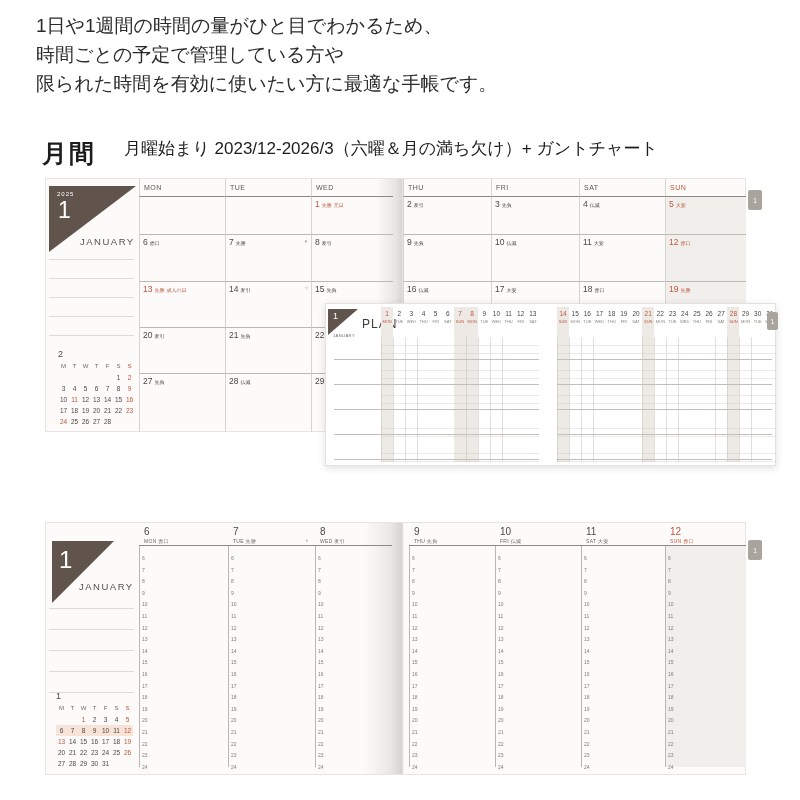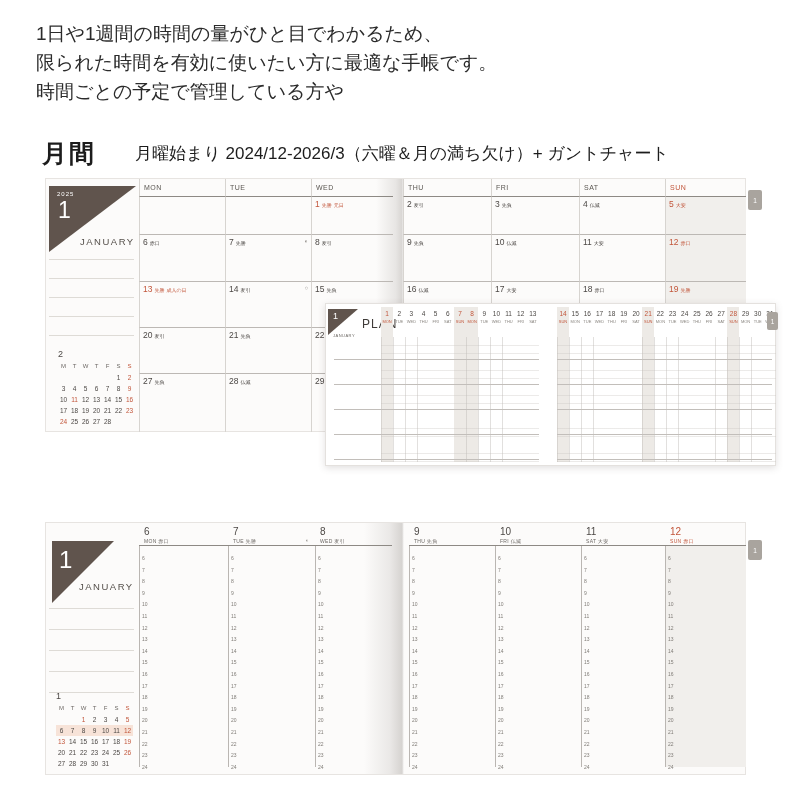--- a/index.html
+++ b/index.html
@@ -1,25 +1,25 @@
 <!DOCTYPE html>
 <html style="--red: #c2563b; --brown: #60544d; --shade: #f1efec; --hl: #f7e3d8; --tab: #a9a49e;"><head>
 <meta charset="utf-8">
 <style>
   html,body{margin:0;padding:0;background:#fff;}
   .canvas{position:relative;width:800px;height:800px;background:#fff;overflow:hidden;
           font-family:"Liberation Sans","DejaVu Sans",sans-serif;}
   .red{color:var(--red) !important;}
 
   
-  .intro{position:absolute;left:36px;top:19px;font-size:19px;line-height:29px;color:#2b2b2b;}
+  .intro{position:absolute;left:36px;top:11px;font-size:19px;line-height:29px;color:#2b2b2b;}
   .intro div{white-space:nowrap;}
 
   
-  .sec{position:absolute;left:42px;display:flex;align-items:center;gap:39px;color:#1c1c1c;}
+  .sec{position:absolute;left:42px;display:flex;align-items:flex-start;gap:28px;color:#1c1c1c;}
   .sec-title{font-size:25px;font-weight:bold;letter-spacing:2px;}
   .sec-desc{font-size:17px;}
 
   
   .spread{position:absolute;background:#fcfbfa;border:1px solid #e7e4e1;box-sizing:border-box;}
   #mspread{left:45px;top:178px;width:701px;height:254px;}
   #wspread{left:45px;top:522px;width:701px;height:253px;}
   .gutter{position:absolute;top:0;bottom:0;pointer-events:none;}
   #mgut{left:330px;width:28px;background:linear-gradient(to right,rgba(255,255,255,0),rgba(125,118,112,.16) 70%,rgba(125,118,112,.28) 92%,rgba(255,255,255,.4));}
   #wgut{left:318px;width:40px;background:linear-gradient(to right,rgba(255,255,255,0),rgba(125,118,112,.14) 65%,rgba(125,118,112,.30) 95%,rgba(255,255,255,.5));}
@@ -92,27 +92,27 @@
   #wtab{left:748px;top:540px;width:14px;height:20px;}
   #gtab{right:-3px;top:8px;width:11px;height:18px;}
 </style>
 </head>
 <body>
 
 <div class="canvas">
 
   <div class="intro">
     <div>1日や1週間の時間の量がひと目でわかるため、</div>
+    <div>時間ごとの予定で管理している方や</div>
     <div>限られた時間を有効に使いたい方に最適な手帳です。</div>
-    <div>時間ごとの予定で管理している方や</div>
   </div>
 
   <div class="sec" style="top:137px;">
     <span class="sec-title">月間</span>
-    <span class="sec-desc">月曜始まり 2024/12-2026/3（六曜＆月の満ち欠け）+ ガントチャート</span>
+    <span class="sec-desc">月曜始まり 2023/12-2026/3（六曜＆月の満ち欠け）+ ガントチャート</span>
   </div>
 
   <div id="mspread" class="spread">
     <div id="mtri" class="tri">
       <span class="tri-year">2025</span>
       <span class="tri-num">1</span>
     </div>
     <div id="mjan" class="jan">JANUARY</div>
     <div id="mmini" class="mini">
         <div class="mini-title">2</div>

